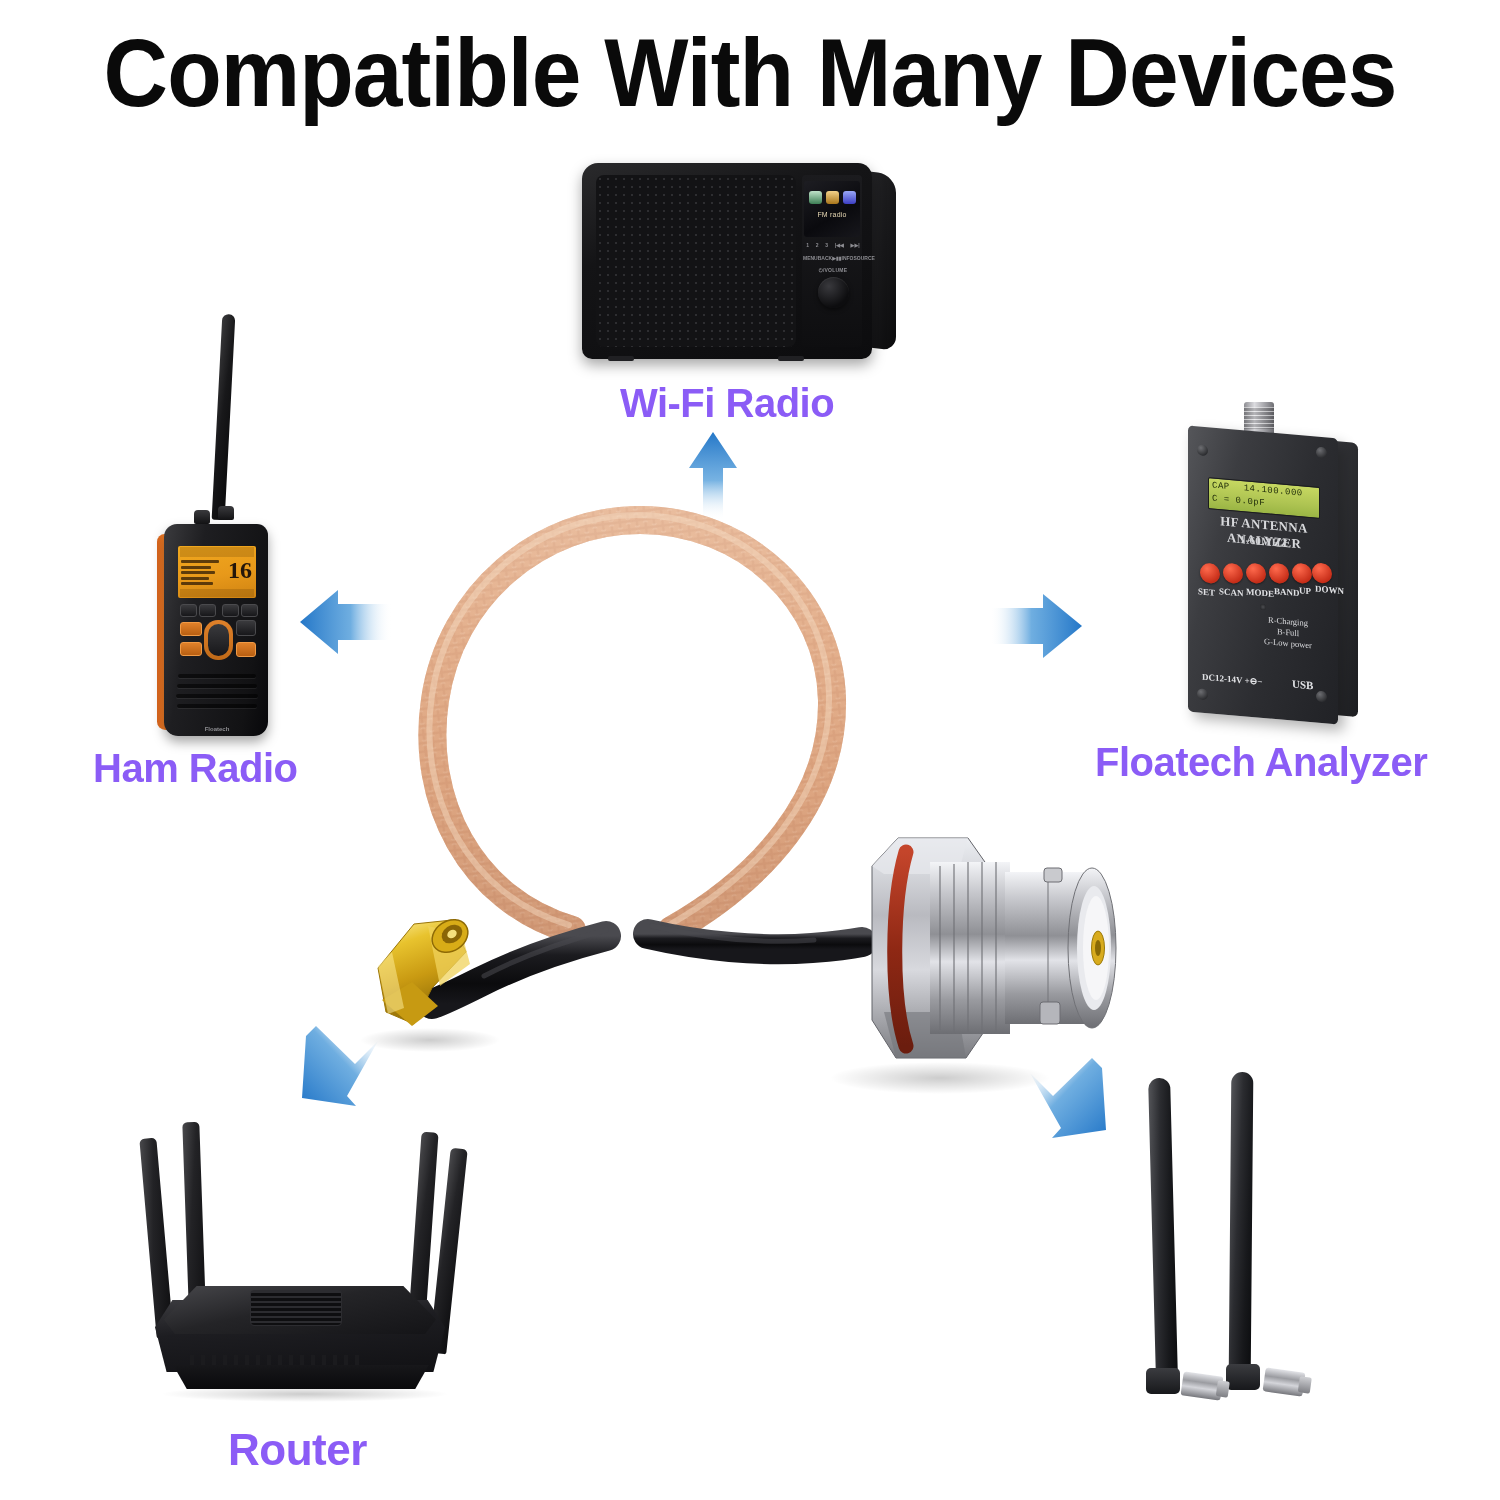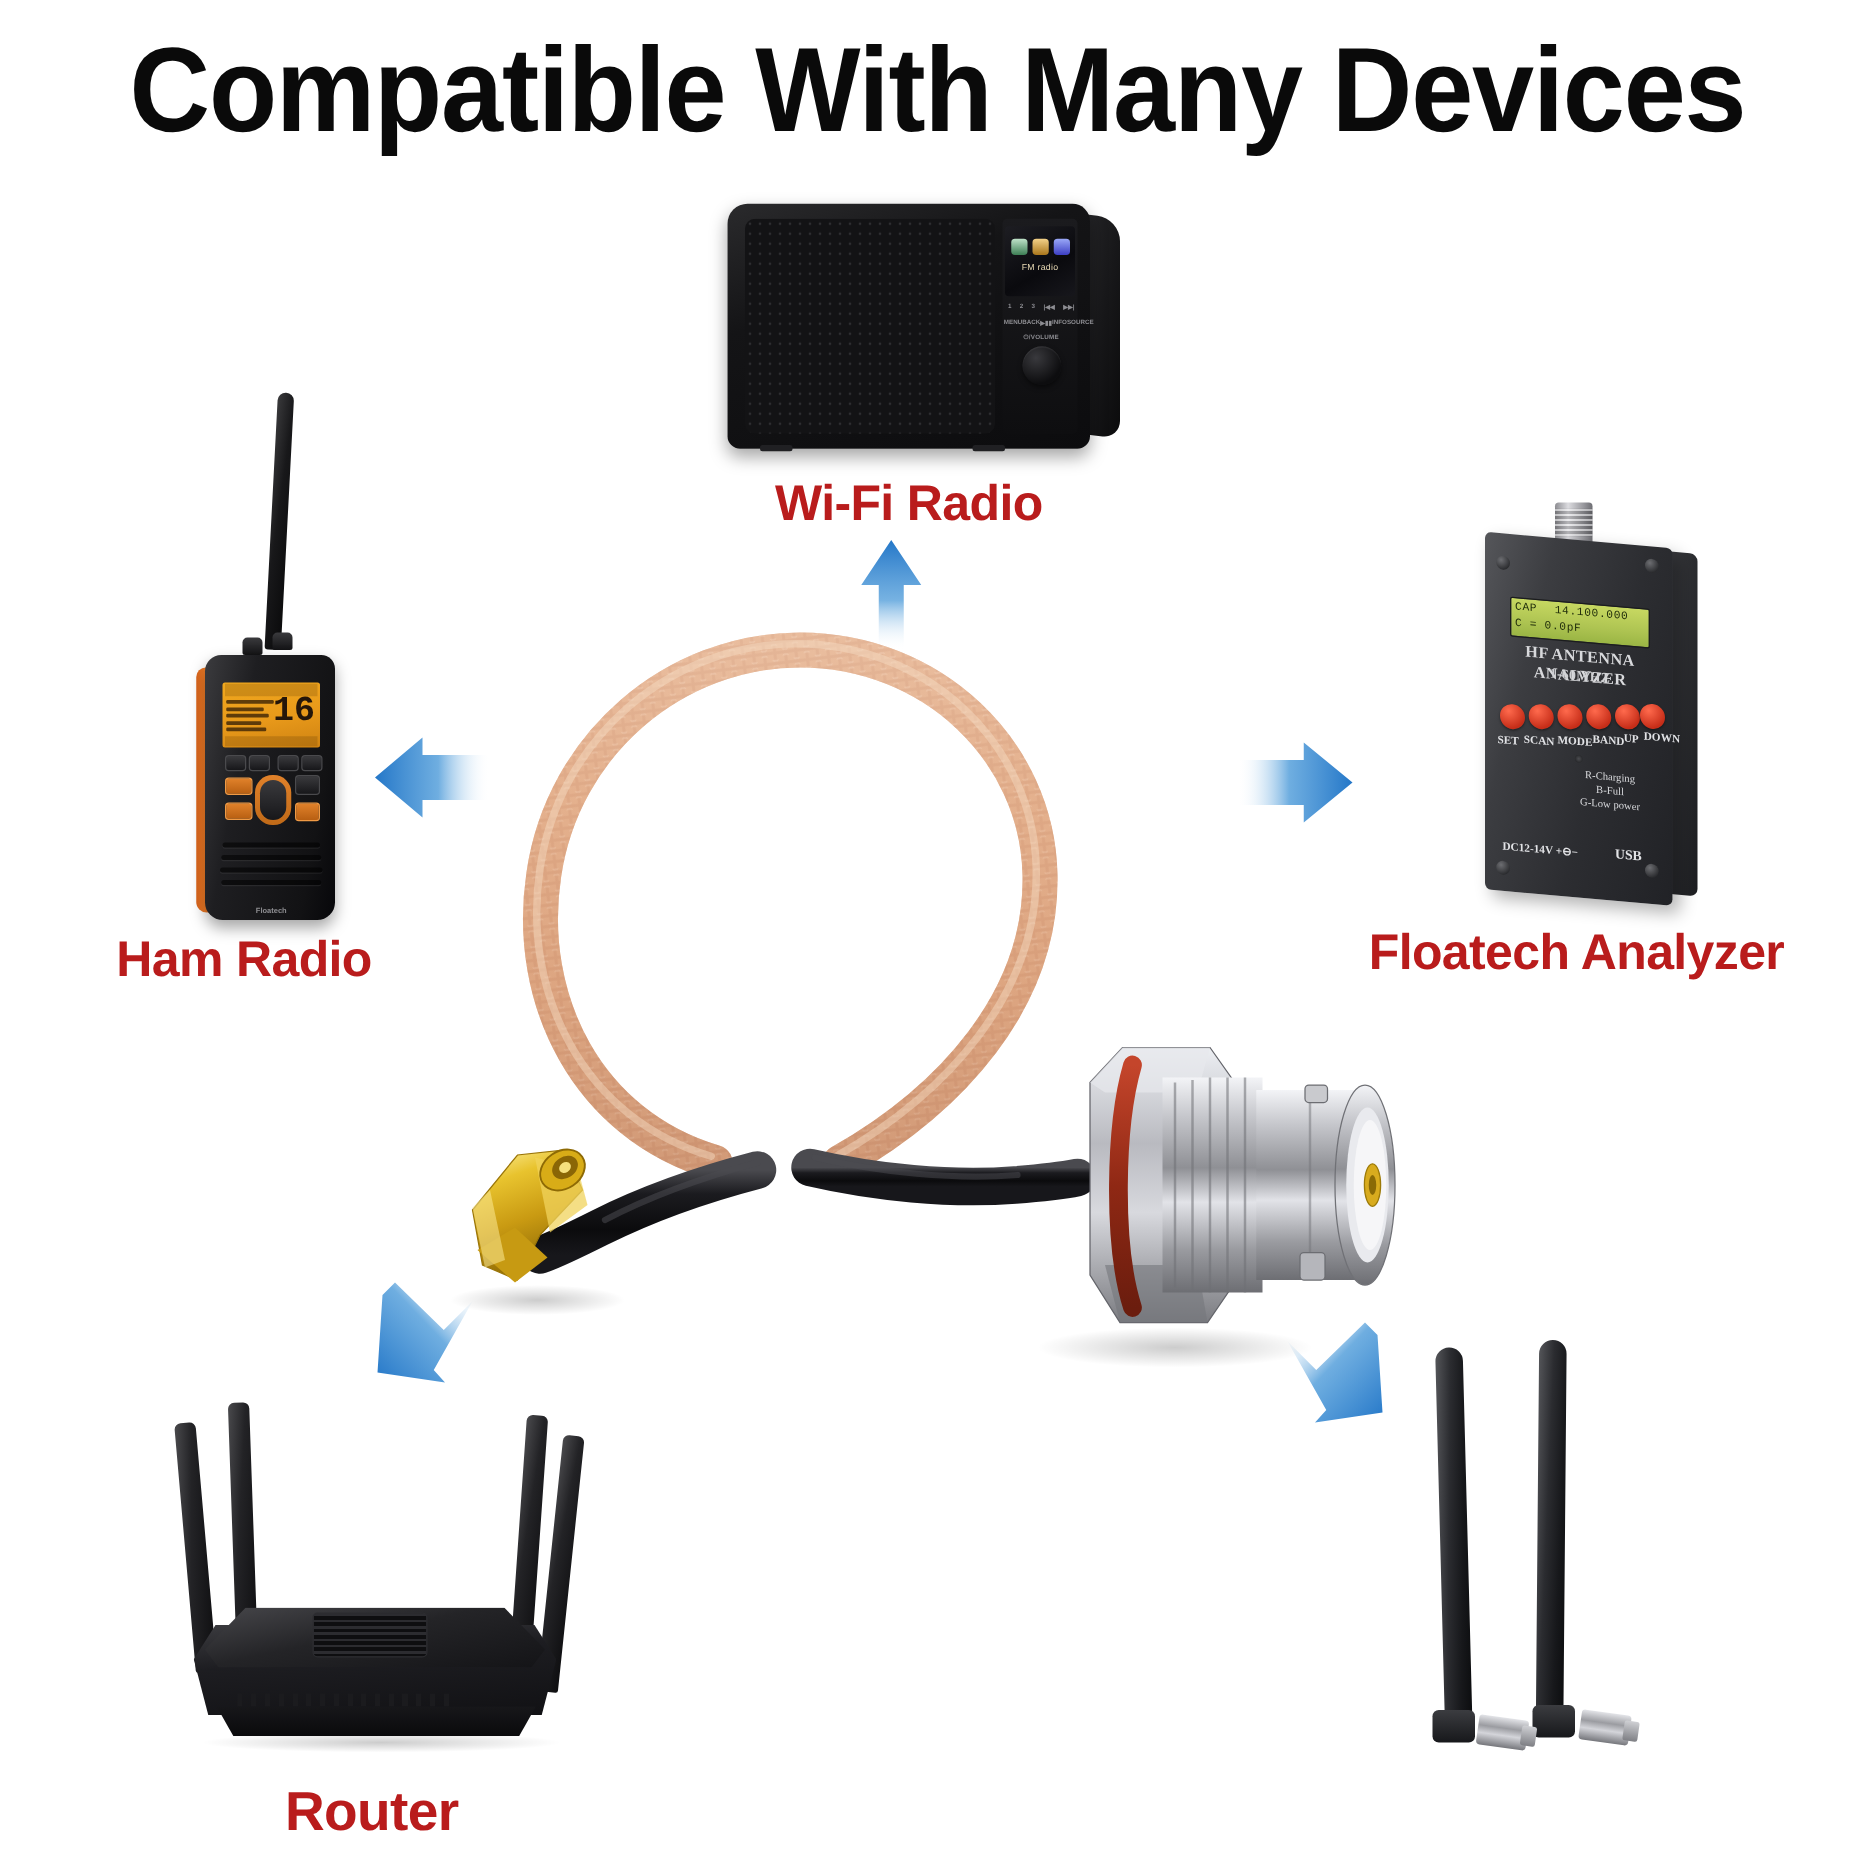--- a/index.html
+++ b/index.html
@@ -23,21 +23,21 @@
     color:#0a0a0a;
     transform:scaleX(0.93);
     white-space:nowrap;
   }
 
   
   .dev-label{
     position:absolute;
     font-family:"Liberation Sans",sans-serif;
     font-weight:bold;
-    color:#b91c1c;
+    color:#8b5cf6;
     white-space:nowrap;
     text-align:left;
   }
   .lbl-wifi{left:620px;top:381px;font-size:40px;letter-spacing:-0.5px;}
   .lbl-ham{left:93px;top:746px;font-size:40px;letter-spacing:-0.5px;}
   .lbl-analyzer{left:1095px;top:740px;font-size:40px;letter-spacing:-0.5px;}
   .lbl-router{left:228px;top:1425px;font-size:44px;letter-spacing:-0.5px;}
   .lbl-sdr{left:1093px;top:1424px;font-size:40px;letter-spacing:-0.5px;}
 
   
@@ -120,22 +120,22 @@
   }
   .hr-lcd{
     position:absolute;left:36px;top:234px;width:78px;height:52px;
     background:linear-gradient(170deg,#f0a81e 0%,#e8991a 55%,#cf8312 100%);
     border-radius:2px;overflow:hidden;
   }
   .hr-lcd-top{position:absolute;left:2px;top:1px;width:74px;height:10px;
     background:rgba(90,55,5,.22);}
   .hr-chan{
     position:absolute;right:4px;top:12px;
-    font-family:Liberation Mono, monospace;
-    font-weight:bold;font-size:28px;color:#24160a;line-height:24px;
+    font-family:Liberation Serif, serif;
+    font-weight:bold;font-size:24px;color:#24160a;line-height:24px;
   }
   .hr-lcdlines{position:absolute;left:3px;top:14px;width:40px;}
   .hr-lcdline{height:3px;margin-bottom:2.5px;background:rgba(40,22,4,.72);border-radius:1px;}
   .hr-lcd-bot{position:absolute;left:2px;bottom:1px;width:74px;height:8px;
     background:rgba(90,55,5,.22);}
   .hr-keys{position:absolute;left:36px;top:292px;width:80px;height:62px;}
   .hr-key{position:absolute;background:linear-gradient(180deg,#3a3a3d,#17171a);
     border-radius:3px;border:1px solid #4a4a4d;}
   .hr-key-o{background:linear-gradient(180deg,#e0812a,#b85f12);border-color:#f09a45;}
   .hr-dpad{position:absolute;left:26px;top:16px;width:29px;height:40px;border-radius:14px;

